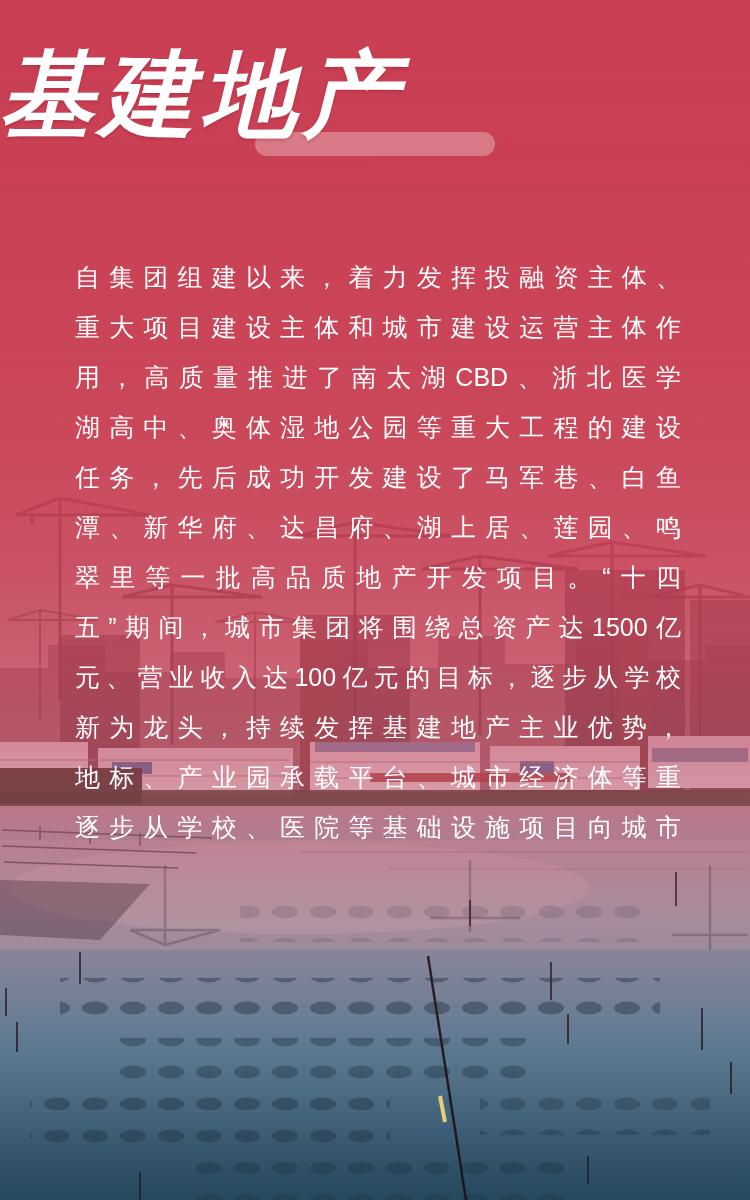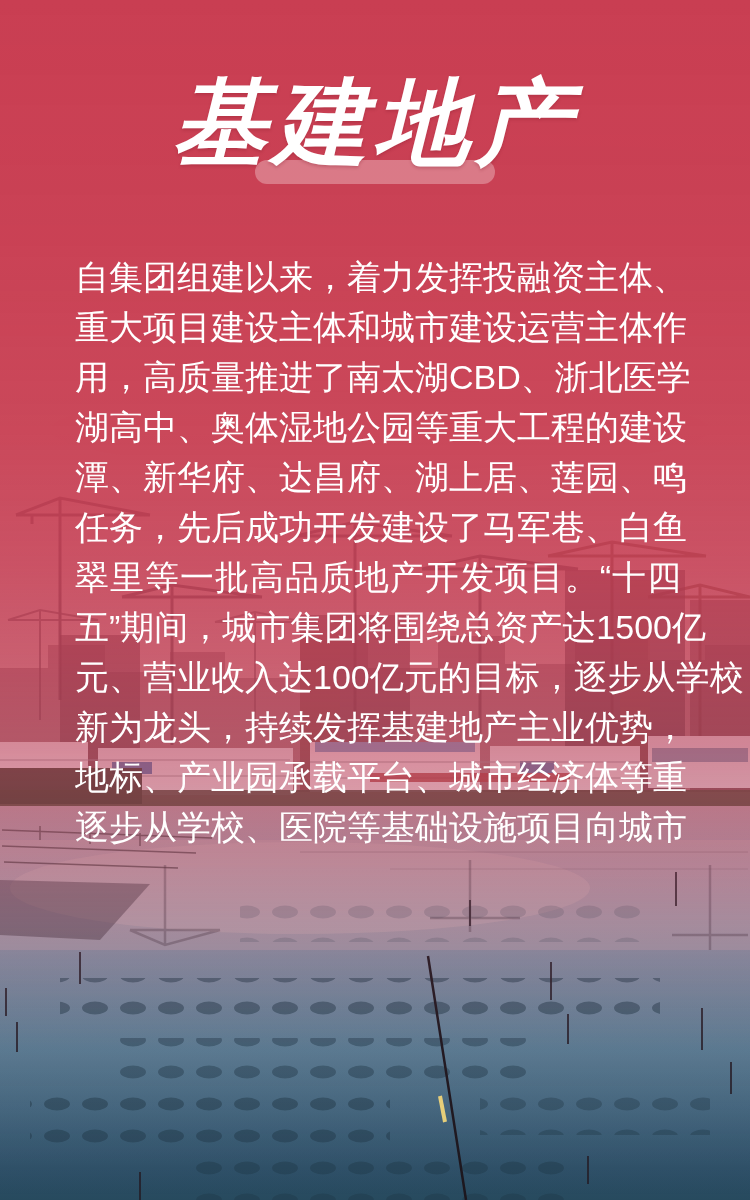--- a/index.html
+++ b/index.html
@@ -17,37 +17,37 @@
       rgba(201,62,82,.90) 36%,
       rgba(200,62,85,.80) 47%,
       rgba(198,64,88,.68) 55%,
       rgba(196,68,92,.55) 62%,
       rgba(193,73,97,.40) 68%,
       rgba(189,79,104,.26) 74%,
       rgba(185,84,110,.13) 80%,
       rgba(180,88,112,.05) 87%,
       rgba(176,90,112,0) 100%);
   }
-  .title-wrap{position:absolute;top:60px;left:0;width:100%;height:140px;text-align:center;}
+  .title-wrap{position:absolute;top:32px;left:0;width:100%;height:140px;text-align:left;}
   .title-pill{
     position:absolute;left:255px;top:100px;width:240px;height:24px;
     border-radius:13px;background:var(--highlight,rgba(255,255,255,.30));
   }
   .page-title{
     position:relative;margin:0;
     font-family:"DejaVu Serif",cursive,serif;
     font-style:italic;font-weight:bold;
     font-size:94px;line-height:124px;letter-spacing:7px;
     color:var(--text,#ffffff);
     text-shadow:0 2px 3px rgba(120,20,35,.25);
   }
   .body-text{
     position:absolute;left:75px;top:252px;width:606px;
     color:var(--text,#ffffff);
-    font-size:34px;line-height:50px;font-weight:500;
+    font-size:25px;line-height:50px;font-weight:500;
   }
   .para-line{
     white-space:nowrap;text-align:justify;text-align-last:justify;
     height:50px;overflow:visible;
   }
 </style>
 </head>
 <body>
 
 <div class="canvas">
@@ -167,22 +167,22 @@
   <div class="title-wrap">
     <div class="title-pill"></div>
     <h1 class="page-title">基建地产</h1>
   </div>
 
   <div class="body-text">
     <div class="para-line">自集团组建以来，着力发挥投融资主体、</div>
     <div class="para-line">重大项目建设主体和城市建设运营主体作</div>
     <div class="para-line">用，高质量推进了南太湖CBD、浙北医学</div>
     <div class="para-line">湖高中、奥体湿地公园等重大工程的建设</div>
+    <div class="para-line">任务，先后成功开发建设了马军巷、白鱼</div>
     <div class="para-line">潭、新华府、达昌府、湖上居、莲园、鸣</div>
-    <div class="para-line">任务，先后成功开发建设了马军巷、白鱼</div>
     <div class="para-line">翠里等一批高品质地产开发项目。“十四</div>
     <div class="para-line">五”期间，城市集团将围绕总资产达1500亿</div>
     <div class="para-line">元、营业收入达100亿元的目标，逐步从学校</div>
     <div class="para-line">新为龙头，持续发挥基建地产主业优势，</div>
     <div class="para-line">地标、产业园承载平台、城市经济体等重</div>
     <div class="para-line">逐步从学校、医院等基础设施项目向城市</div>
   </div>
 
 </div>
 

